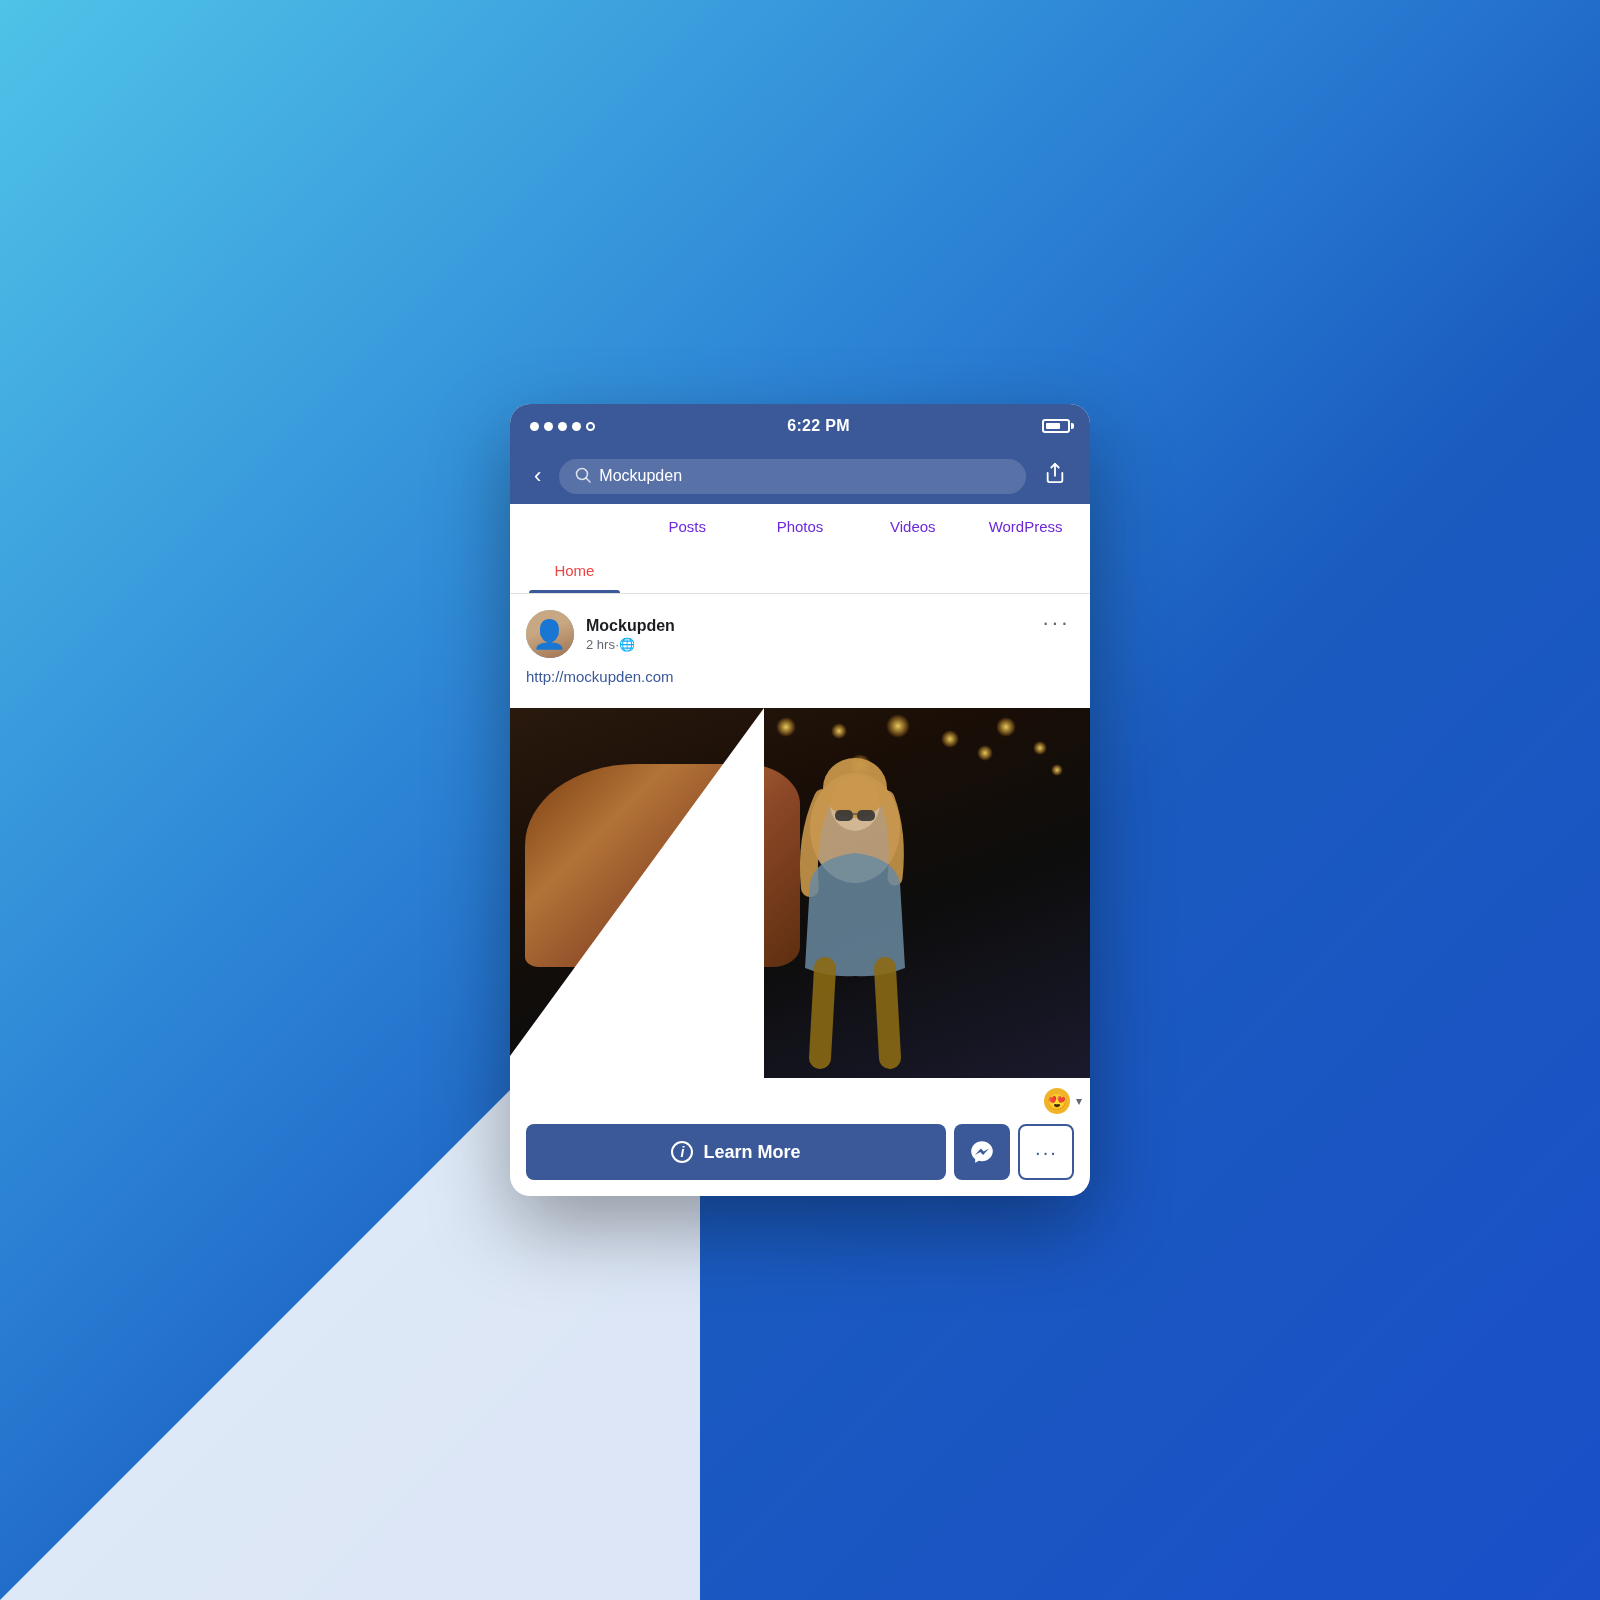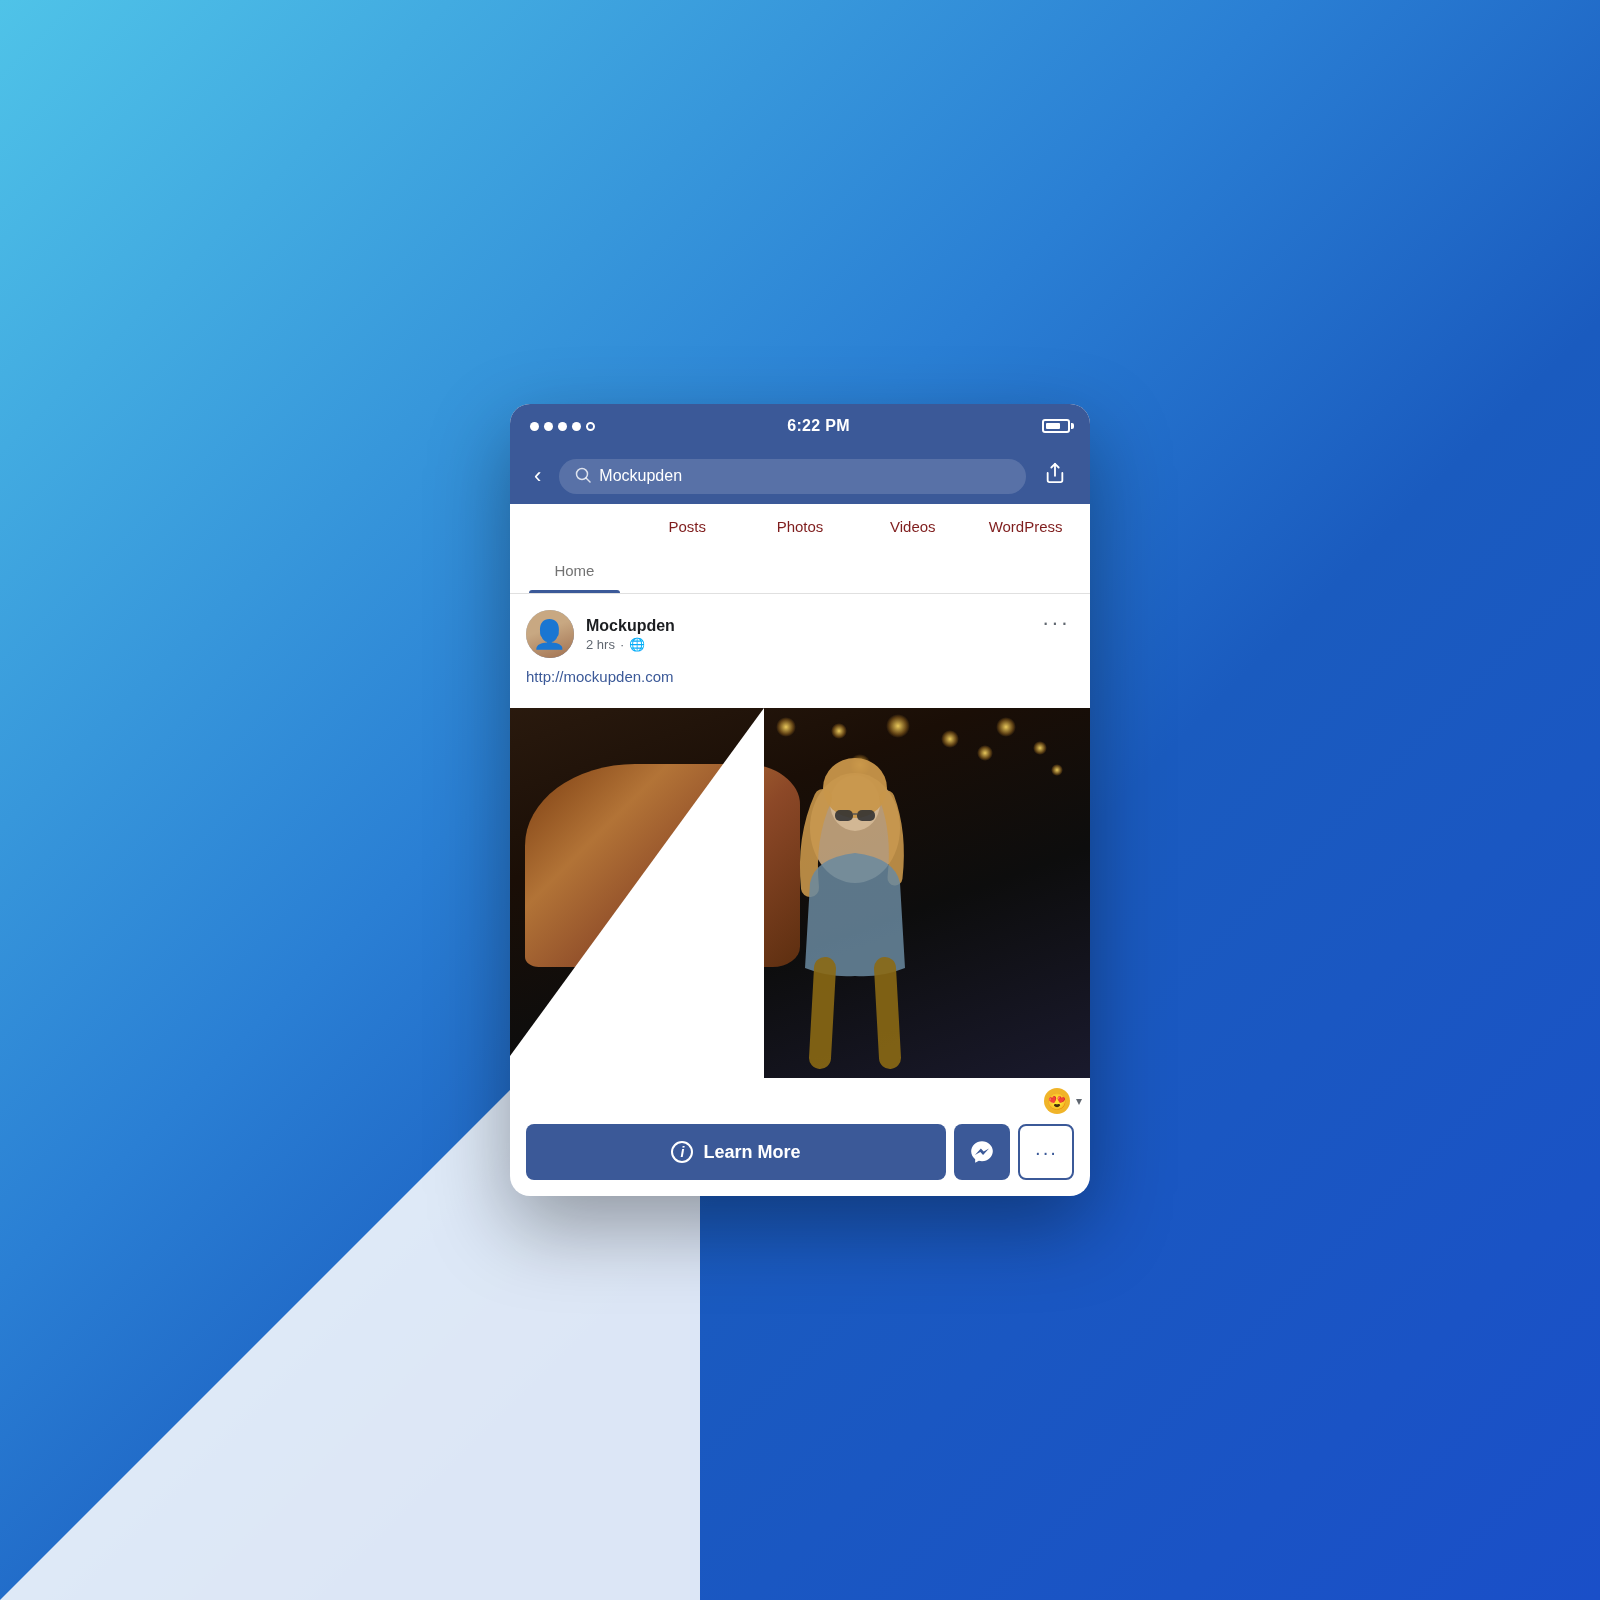--- a/index.html
+++ b/index.html
@@ -172,28 +172,28 @@
       display: flex;
       border-bottom: 1px solid #e0e0e0;
       padding: 0 8px;
     }
 
     .tab {
       flex: 1;
       text-align: center;
       padding: 14px 4px;
       font-size: 15px;
-      color: #7f1d1d;
+      color: #6d28d9;
       cursor: pointer;
       position: relative;
       white-space: nowrap;
     }
 
     .tab.active {
-      color: #737373;
+      color: #ef4444;
       margin-top: 44px;
     }
 
     .tab.active::after {
       content: '';
       position: absolute;
       bottom: 0;
       left: 10%;
       right: 10%;
       height: 3px;
@@ -256,21 +256,20 @@
 
     .post-username {
       font-size: 16px;
       font-weight: 700;
       color: #1c1e21;
     }
 
     .post-meta {
       display: flex;
       align-items: center;
-      gap: 5px;
       font-size: 13px;
       color: #606770;
       margin-top: 2px;
     }
 
     .globe-icon {
       font-size: 13px;
     }
 
     .post-more {

